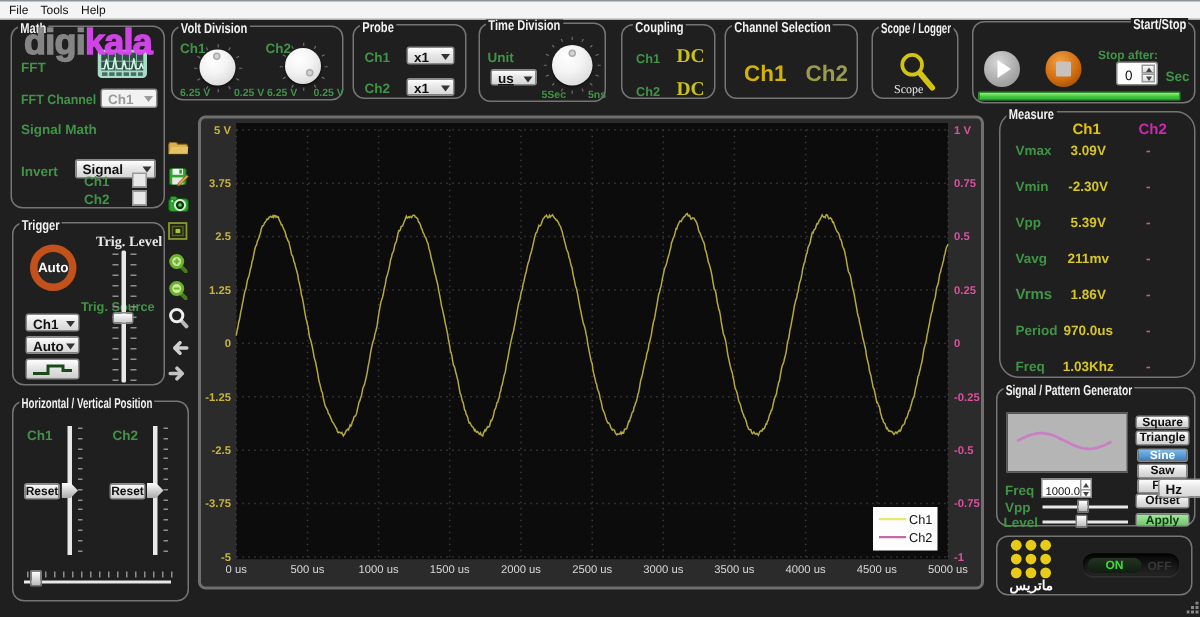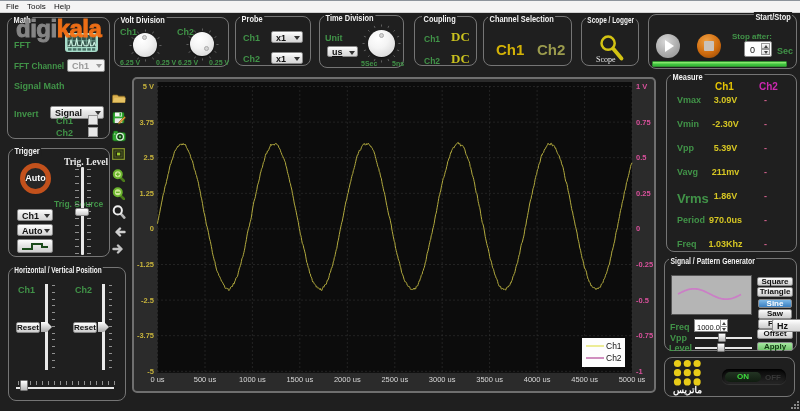--- a/index.html
+++ b/index.html
@@ -58,21 +58,21 @@
       <span class="tx">Signal</span>
       <span class="ar"></span>
     </div>
  <div class="grn" style="left:6px;top:91px;">Invert</div>
  <div class="grn" style="left:48px;top:98px;">Ch1</div>
  <div class="cb" style="left:80px;top:97px;"></div>
  <div class="grn" style="left:48px;top:110px;">Ch2</div>
  <div class="cb" style="left:80px;top:109px;"></div>
 </div>
 
-<div class="abs" style="left:16px;top:16.5px;font-weight:bold;font-size:24px;line-height:24px;letter-spacing:-0.5px;opacity:0.95;-webkit-text-stroke:0.9px currentColor;"><span style="color:#8b8b8b;">digi</span><span style="color:#f97316;">kala</span></div>
+<div class="abs" style="left:16px;top:16.5px;font-weight:bold;font-size:24px;line-height:24px;letter-spacing:-0.5px;opacity:0.95;-webkit-text-stroke:0.9px currentColor;"><span style="color:#8b8b8b;">digi</span><span style="color:#d946ef;">kala</span></div>
 
 <div class="panel" style="left:8px;top:148px;width:102px;height:109px;">
  <span class="ptitle">Trigger</span>
  <div class="abs" style="left:11px;top:14px;width:31px;height:31px;border-radius:50%;border:5px solid #c2511c;background:#262626;color:#fff;font-weight:bold;font-size:9px;text-align:center;line-height:21px;">Auto</div>
  <div class="abs" style="left:55px;top:8px;color:#e8e8e8;font-weight:bold;font-size:9.5px;font-family:'Liberation Serif',serif;">Trig. Level</div>
  <div class="grn" style="left:7px;top:50px;font-size:8.5px;margin-left:38px;">Trig. Source</div>
  <div class="dd" style="left:8px;top:60px;width:36px;height:12px;">
       <span class="tx">Ch1</span>
       <span class="ar"></span>
     </div>
@@ -419,37 +419,37 @@
     <path d="M157.5,223.7 L158.0,220.6 L158.5,218.9 L159.0,215.6 L159.5,213.7 L160.0,211.1 L160.5,207.9 L161.0,206.1 L161.5,202.9 L162.0,200.9 L162.5,198.0 L163.0,195.3 L163.5,193.6 L164.0,192.4 L164.5,189.2 L165.0,186.6 L165.5,185.1 L166.0,184.0 L166.5,181.6 L167.0,179.0 L167.5,177.9 L168.0,174.3 L168.5,173.3 L169.0,170.6 L169.5,168.0 L170.0,165.7 L170.5,164.0 L171.0,163.5 L171.5,161.1 L172.0,160.0 L172.5,158.9 L173.0,157.0 L173.5,155.8 L174.0,153.5 L174.5,151.7 L175.0,150.5 L175.5,150.5 L176.0,149.5 L176.5,148.3 L177.0,147.9 L177.5,147.0 L178.0,146.0 L178.5,146.2 L179.0,145.9 L179.5,144.6 L180.0,144.5 L180.5,144.2 L181.0,144.8 L181.5,144.8 L182.0,143.8 L182.5,144.9 L183.0,143.7 L183.5,143.8 L184.0,144.8 L184.5,144.2 L185.0,144.9 L185.5,144.6 L186.0,146.1 L186.5,147.5 L187.0,148.2 L187.5,149.8 L188.0,149.8 L188.5,151.2 L189.0,152.3 L189.5,153.4 L190.0,154.3 L190.5,156.3 L191.0,158.3 L191.5,159.1 L192.0,160.6 L192.5,160.9 L193.0,163.3 L193.5,165.2 L194.0,167.9 L194.5,169.9 L195.0,170.6 L195.5,172.2 L196.0,174.6 L196.5,175.5 L197.0,177.9 L197.5,179.5 L198.0,181.3 L198.5,183.2 L199.0,186.8 L199.5,188.5 L200.0,190.7 L200.5,193.3 L201.0,196.9 L201.5,198.2 L202.0,200.9 L202.5,203.6 L203.0,207.0 L203.5,209.8 L204.0,212.6 L204.5,214.0 L204.9,216.1 L205.4,218.3 L205.9,221.8 L206.4,225.0 L206.9,226.1 L207.4,227.8 L207.9,230.0 L208.4,232.3 L208.9,235.1 L209.4,238.0 L209.9,239.9 L210.4,241.5 L210.9,244.2 L211.4,246.6 L211.9,249.4 L212.4,252.7 L212.9,254.9 L213.4,256.7 L213.9,258.8 L214.4,260.9 L214.9,261.6 L215.4,264.7 L215.9,266.9 L216.4,269.1 L216.9,270.9 L217.4,271.7 L217.9,272.9 L218.4,273.5 L218.9,275.7 L219.4,276.2 L219.9,277.1 L220.4,278.4 L220.9,279.5 L221.4,281.0 L221.9,281.6 L222.4,282.2 L222.9,283.2 L223.4,284.0 L223.9,285.3 L224.4,285.5 L224.9,287.7 L225.4,288.5 L225.9,288.1 L226.4,288.2 L226.9,288.5 L227.4,288.7 L227.9,288.3 L228.4,289.6 L228.9,290.6 L229.4,289.8 L229.9,289.2 L230.4,287.9 L230.9,286.9 L231.4,286.6 L231.9,286.0 L232.4,286.5 L232.9,284.9 L233.4,283.3 L233.9,284.1 L234.4,283.0 L234.9,281.1 L235.4,280.3 L235.9,278.2 L236.4,277.5 L236.9,277.4 L237.4,276.5 L237.9,274.8 L238.4,272.2 L238.9,270.3 L239.4,267.9 L239.9,267.2 L240.4,265.4 L240.9,264.0 L241.4,261.4 L241.9,258.8 L242.4,257.7 L242.9,256.6 L243.4,254.6 L243.9,252.5 L244.4,250.3 L244.9,247.9 L245.4,244.4 L245.9,242.1 L246.4,239.4 L246.9,236.1 L247.4,233.2 L247.9,231.0 L248.4,228.7 L248.9,227.2 L249.4,225.9 L249.9,222.9 L250.4,221.3 L250.9,219.3 L251.4,217.1 L251.9,213.4 L252.4,210.0 L252.9,207.0 L253.4,204.2 L253.9,201.6 L254.4,200.0 L254.9,198.6 L255.4,196.7 L255.9,193.8 L256.4,191.5 L256.9,189.6 L257.4,185.9 L257.9,184.2 L258.4,182.8 L258.9,180.9 L259.4,178.8 L259.9,176.1 L260.4,173.1 L260.9,171.9 L261.4,169.4 L261.9,168.3 L262.4,167.3 L262.9,164.7 L263.4,162.5 L263.9,161.8 L264.4,160.3 L264.9,157.6 L265.4,155.4 L265.9,153.7 L266.4,153.9 L266.9,153.2 L267.4,151.0 L267.9,150.8 L268.4,150.6 L268.9,149.4 L269.4,147.8 L269.9,147.0 L270.4,145.4 L270.9,144.1 L271.4,145.3 L271.9,145.1 L272.4,144.6 L272.9,145.1 L273.4,144.3 L273.9,144.8 L274.4,145.1 L274.9,143.9 L275.4,143.5 L275.9,143.5 L276.4,143.6 L276.9,144.7 L277.4,144.8 L277.9,145.5 L278.4,145.7 L278.9,147.8 L279.4,148.2 L279.9,149.1 L280.4,150.3 L280.9,152.3 L281.4,152.8 L281.9,154.8 L282.4,155.6 L282.9,156.7 L283.4,158.0 L283.9,158.4 L284.4,160.2 L284.9,161.4 L285.4,162.5 L285.9,165.6 L286.4,166.9 L286.9,169.1 L287.4,171.7 L287.9,173.7 L288.4,175.3 L288.9,177.5 L289.4,179.8 L289.9,182.5 L290.4,183.6 L290.9,186.2 L291.4,188.0 L291.9,190.1 L292.4,193.4 L292.9,195.7 L293.4,198.2 L293.9,201.1 L294.4,204.1 L294.9,205.9 L295.4,208.3 L295.9,210.5 L296.4,212.9 L296.9,215.7 L297.4,217.9 L297.9,220.3 L298.4,222.7 L298.9,226.1 L299.4,228.5 L299.9,231.4 L300.3,234.2 L300.8,235.3 L301.3,237.6 L301.8,240.8 L302.3,243.4 L302.8,244.2 L303.3,245.7 L303.8,248.2 L304.3,249.8 L304.8,251.9 L305.3,253.7 L305.8,256.9 L306.3,259.8 L306.8,262.5 L307.3,263.2 L307.8,265.6 L308.3,267.6 L308.8,268.4 L309.3,271.1 L309.8,273.5 L310.3,273.9 L310.8,276.3 L311.3,277.1 L311.8,278.3 L312.3,280.6 L312.8,282.0 L313.3,281.8 L313.8,282.7 L314.3,283.8 L314.8,284.4 L315.3,284.7 L315.8,285.5 L316.3,287.1 L316.8,286.6 L317.3,287.7 L317.8,288.2 L318.3,287.7 L318.8,288.2 L319.3,289.1 L319.8,289.4 L320.3,288.5 L320.8,290.0 L321.3,290.2 L321.8,290.6 L322.3,288.8 L322.8,287.8 L323.3,286.6 L323.8,287.2 L324.3,286.1 L324.8,284.8 L325.3,284.3 L325.8,284.7 L326.3,284.2 L326.8,282.2 L327.3,280.3 L327.8,280.4 L328.3,279.0 L328.8,277.9 L329.3,275.3 L329.8,273.1 L330.3,272.5 L330.8,270.9 L331.3,268.4 L331.8,268.1 L332.3,266.4 L332.8,265.0 L333.3,261.8 L333.8,260.8 L334.3,257.6 L334.8,256.6 L335.3,254.2 L335.8,251.6 L336.3,249.6 L336.8,248.4 L337.3,245.2 L337.8,242.0 L338.3,240.1 L338.8,237.4 L339.3,234.5 L339.8,231.9 L340.3,229.2 L340.8,226.9 L341.3,224.7 L341.8,222.4 L342.3,221.0 L342.8,218.1 L343.3,215.9 L343.8,212.8 L344.3,210.4 L344.8,207.2 L345.3,204.9 L345.8,202.0 L346.3,200.9 L346.8,198.8 L347.3,195.8 L347.8,193.7 L348.3,192.5 L348.8,189.0 L349.3,187.6 L349.8,185.0 L350.3,182.8 L350.8,181.3 L351.3,178.6 L351.8,176.4 L352.3,174.7 L352.8,173.6 L353.3,170.7 L353.8,169.4 L354.3,167.6 L354.8,165.7 L355.3,163.4 L355.8,161.3 L356.3,158.8 L356.8,156.9 L357.3,155.2 L357.8,155.1 L358.3,153.4 L358.8,151.8 L359.3,150.2 L359.8,150.6 L360.3,150.4 L360.8,149.5 L361.3,147.8 L361.8,146.5 L362.3,145.6 L362.8,145.2 L363.3,144.2 L363.8,144.1 L364.3,143.5 L364.8,144.6 L365.3,145.2 L365.8,144.6 L366.3,143.6 L366.8,144.8 L367.3,144.0 L367.8,143.9 L368.3,143.2 L368.8,143.9 L369.3,144.7 L369.8,145.6 L370.3,145.7 L370.8,146.8 L371.3,146.7 L371.8,147.7 L372.3,148.3 L372.8,149.8 L373.3,150.4 L373.8,151.3 L374.3,153.0 L374.8,154.4 L375.3,156.6 L375.8,158.4 L376.3,160.6 L376.8,162.4 L377.3,164.3 L377.8,166.5 L378.3,167.5 L378.8,168.7 L379.3,171.7 L379.8,172.5 L380.3,175.1 L380.8,177.3 L381.3,178.2 L381.8,181.4 L382.3,184.3 L382.8,186.3 L383.3,188.7 L383.8,191.2 L384.3,192.2 L384.8,194.7 L385.3,197.1 L385.8,200.2 L386.3,203.0 L386.8,205.6 L387.3,207.7 L387.8,210.6 L388.3,212.9 L388.8,215.3 L389.3,216.7 L389.8,218.1 L390.3,220.3 L390.8,223.1 L391.3,225.1 L391.8,229.0 L392.3,231.6 L392.8,234.2 L393.3,236.8 L393.8,239.3 L394.3,241.4 L394.8,242.5 L395.2,245.8 L395.7,248.6 L396.2,250.5 L396.7,252.6 L397.2,255.0 L397.7,255.9 L398.2,258.8 L398.7,260.2 L399.2,261.4 L399.7,263.3 L400.2,266.2 L400.7,267.4 L401.2,270.0 L401.7,272.7 L402.2,273.7 L402.7,274.8 L403.2,276.1 L403.7,278.0 L404.2,279.7 L404.7,280.8 L405.2,282.0 L405.7,281.9 L406.2,282.4 L406.7,283.3 L407.2,285.2 L407.7,285.6 L408.2,286.7 L408.7,286.3 L409.2,286.4 L409.7,287.1 L410.2,288.5 L410.7,289.4 L411.2,289.9 L411.7,289.3 L412.2,289.5 L412.7,289.4 L413.2,289.3 L413.7,288.3 L414.2,289.3 L414.7,288.1 L415.2,288.9 L415.7,288.9 L416.2,286.6 L416.7,286.0 L417.2,286.0 L417.7,285.9 L418.2,284.3 L418.7,282.5 L419.2,280.8 L419.7,280.9 L420.2,278.8 L420.7,277.8 L421.2,275.6 L421.7,274.6 L422.2,274.2 L422.7,271.4 L423.2,270.7 L423.7,268.7 L424.2,267.7 L424.7,265.8 L425.2,262.9 L425.7,261.8 L426.2,259.4 L426.7,256.1 L427.2,253.3 L427.7,251.9 L428.2,250.0 L428.7,247.6 L429.2,244.9 L429.7,242.8 L430.2,240.5 L430.7,239.3 L431.2,235.8 L431.7,234.3 L432.2,232.7 L432.7,229.0 L433.2,227.7 L433.7,225.4 L434.2,223.4 L434.7,219.9 L435.2,217.0 L435.7,214.3 L436.2,213.1 L436.7,210.4 L437.2,207.3 L437.7,204.6 L438.2,201.7 L438.7,198.6 L439.2,195.9 L439.7,194.9 L440.2,192.2 L440.7,191.0 L441.2,187.9 L441.7,185.2 L442.2,183.3 L442.7,180.5 L443.2,178.5 L443.7,177.7 L444.2,176.2 L444.7,174.4 L445.2,172.1 L445.7,170.6 L446.2,169.1 L446.7,166.6 L447.2,164.9 L447.7,161.7 L448.2,160.8 L448.7,159.0 L449.2,158.0 L449.7,156.7 L450.2,154.6 L450.7,152.4 L451.2,152.6 L451.7,150.5 L452.2,149.6 L452.7,148.5 L453.2,147.4 L453.7,147.5 L454.2,147.7 L454.7,146.1 L455.2,145.8 L455.7,144.7 L456.2,144.5 L456.7,144.0 L457.2,143.1 L457.7,142.6 L458.2,142.4 L458.7,143.9 L459.2,144.0 L459.7,143.5 L460.2,144.9 L460.7,146.1 L461.2,145.8 L461.7,145.2 L462.2,145.3 L462.7,145.5 L463.2,146.6 L463.7,147.0 L464.2,148.1 L464.7,149.2 L465.2,151.0 L465.7,153.3 L466.2,154.8 L466.7,155.5 L467.2,156.6 L467.7,158.1 L468.2,159.3 L468.7,160.7 L469.2,161.6 L469.7,163.3 L470.2,166.7 L470.7,167.5 L471.2,169.7 L471.7,172.0 L472.2,174.8 L472.7,175.8 L473.2,177.4 L473.7,179.3 L474.2,181.6 L474.7,184.0 L475.2,187.5 L475.7,190.2 L476.2,192.9 L476.7,193.5 L477.2,194.9 L477.7,198.3 L478.2,201.7 L478.7,203.7 L479.2,206.2 L479.7,207.4 L480.2,210.0 L480.7,213.8 L481.2,216.7 L481.7,219.5 L482.2,222.4 L482.7,223.6 L483.2,225.0 L483.7,227.0 L484.2,230.0 L484.7,233.0 L485.2,236.4 L485.7,238.8 L486.2,241.0 L486.7,243.5 L487.2,245.3 L487.7,247.4 L488.2,248.5 L488.7,251.7 L489.2,253.2 L489.6,256.4 L490.1,258.5 L490.6,259.8 L491.1,261.0 L491.6,262.8 L492.1,265.4 L492.6,267.7 L493.1,268.5 L493.6,269.6 L494.1,271.8 L494.6,273.9 L495.1,275.2 L495.6,276.2 L496.1,278.1 L496.6,278.5 L497.1,279.8 L497.6,281.3 L498.1,283.7 L498.6,284.7 L499.1,286.2 L499.6,286.4 L500.1,286.3 L500.6,286.5 L501.1,288.4 L501.6,289.1 L502.1,288.7 L502.6,288.0 L503.1,288.7 L503.6,289.5 L504.1,289.4 L504.6,288.9 L505.1,289.5 L505.6,290.2 L506.1,289.0 L506.6,287.6 L507.1,287.3 L507.6,287.1 L508.1,287.2 L508.6,285.9 L509.1,286.1 L509.6,285.6 L510.1,284.4 L510.6,282.6 L511.1,282.8 L511.6,280.8 L512.1,280.3 L512.6,278.1 L513.1,276.2 L513.6,275.7 L514.1,273.7 L514.6,273.3 L515.1,271.3 L515.6,268.7 L516.1,266.5 L516.6,264.9 L517.1,263.7 L517.6,262.8 L518.1,259.6 L518.6,257.4 L519.1,254.9 L519.6,254.2 L520.1,250.9 L520.6,248.0 L521.1,245.3 L521.6,243.5 L522.1,242.6 L522.6,241.0 L523.1,238.7 L523.6,236.9 L524.1,234.7 L524.6,231.1 L525.1,227.7 L525.6,226.3 L526.1,224.0 L526.6,220.1 L527.1,218.2 L527.6,215.4 L528.1,212.7 L528.6,210.1 L529.1,207.1 L529.6,204.0 L530.1,201.9 L530.6,199.7 L531.1,198.8 L531.6,195.4 L532.1,194.3 L532.6,191.0 L533.1,188.5 L533.6,187.2 L534.1,185.4 L534.6,182.6 L535.1,179.3 L535.6,177.5 L536.1,175.3 L536.6,174.5 L537.1,171.5 L537.6,169.4 L538.1,168.6 L538.6,165.5 L539.1,163.9 L539.6,163.1 L540.1,161.9 L540.6,159.0 L541.1,156.7 L541.6,154.9 L542.1,155.2 L542.6,153.4 L543.1,152.9 L543.6,152.5 L544.1,150.6 L544.6,149.1 L545.1,149.3 L545.6,148.4 L546.1,146.8 L546.6,146.6 L547.1,145.4 L547.6,144.5 L548.1,143.3 L548.6,144.1 L549.1,144.8 L549.6,144.6 L550.1,145.1 L550.6,143.5 L551.1,143.1 L551.6,143.5 L552.1,145.0 L552.6,145.9 L553.1,145.5 L553.6,145.2 L554.1,145.7 L554.6,146.5 L555.1,148.2 L555.6,148.0 L556.1,149.6 L556.6,150.9 L557.1,152.3 L557.6,153.5 L558.1,154.4 L558.6,154.9 L559.1,155.8 L559.6,157.0 L560.1,159.3 L560.6,159.8 L561.1,161.1 L561.6,163.8 L562.1,165.0 L562.6,166.1 L563.1,167.5 L563.6,170.3 L564.1,172.3 L564.6,175.7 L565.1,178.4 L565.6,181.0 L566.1,181.9 L566.6,183.0 L567.1,184.6 L567.6,187.5 L568.1,190.6 L568.6,192.7 L569.1,194.5 L569.6,197.0 L570.1,199.9 L570.6,202.8 L571.1,205.6 L571.6,208.5 L572.1,210.8 L572.6,212.0 L573.1,215.3 L573.6,217.1 L574.1,219.8 L574.6,221.9 L575.1,225.0 L575.6,226.7 L576.1,228.8 L576.6,231.0 L577.1,233.1 L577.6,236.9 L578.1,239.4 L578.6,241.3 L579.1,243.5 L579.6,247.0 L580.1,248.9 L580.6,250.3 L581.1,253.3 L581.6,255.6 L582.1,258.4 L582.6,259.0 L583.1,261.0 L583.6,263.7 L584.1,266.0 L584.5,268.3 L585.0,268.3 L585.5,269.7 L586.0,270.7 L586.5,272.2 L587.0,275.3 L587.5,276.8 L588.0,279.0 L588.5,279.5 L589.0,281.4 L589.5,282.0 L590.0,282.4 L590.5,284.1 L591.0,285.8 L591.5,285.3 L592.0,286.4 L592.5,287.3 L593.0,287.1 L593.5,287.6 L594.0,287.5 L594.5,287.7 L595.0,288.0 L595.5,289.0 L596.0,289.6 L596.5,289.0 L597.0,288.1 L597.5,288.2 L598.0,288.9 L598.5,288.0 L599.0,287.6 L599.5,286.9 L600.0,287.5 L600.5,286.9 L601.0,285.2 L601.5,283.9 L602.0,283.4 L602.5,283.0 L603.0,282.5 L603.5,280.4 L604.0,278.9 L604.5,278.6 L605.0,277.2 L605.5,275.4 L606.0,273.8 L606.5,273.6 L607.0,271.4 L607.5,269.9 L608.0,267.8 L608.5,266.0 L609.0,265.1 L609.5,264.0 L610.0,261.1 L610.5,258.2 L611.0,256.8 L611.5,253.9 L612.0,250.9 L612.5,250.2 L613.0,247.8 L613.5,246.2 L614.0,243.4 L614.5,241.9 L615.0,239.0 L615.5,235.7 L616.0,232.5 L616.5,230.8 L617.0,228.9 L617.5,227.4 L618.0,223.6 L618.5,221.6 L619.0,218.8 L619.5,216.5 L620.0,213.3 L620.5,210.7 L621.0,208.7 L621.5,207.4 L622.0,203.7 L622.5,201.5 L623.0,199.9 L623.5,198.3 L624.0,194.6 L624.5,191.4 L625.0,190.4 L625.5,188.9 L626.0,186.0 L626.5,182.5 L627.0,181.5 L627.5,178.9 L628.0,177.6 L628.5,175.4 L629.0,173.8 L629.5,170.6 L630.0,169.3 L630.5,166.6 L631.0,164.8 L631.5,164.0 L632.0,162.8" stroke="#b2aa3e" stroke-width="1" fill="none" transform="translate(-132,-77)"></path>
     <rect x="450" y="261" width="43" height="29" fill="#fdfdfd"></rect>
     <line x1="454" y1="269" x2="472" y2="269" stroke="#e6e673" stroke-width="1.5"></line>
     <line x1="454" y1="281" x2="472" y2="281" stroke="#c06aaa" stroke-width="1.5"></line>
     <g font-family="Liberation Sans,sans-serif" font-size="8.5" fill="#111">
       <text x="474" y="272">Ch1</text>
       <text x="474" y="284">Ch2</text>
     </g>
   </svg>
 
-<div class="panel" style="left:666px;top:74px;width:131px;height:178px;">
+<div class="panel" style="left:666px;top:74px;width:131px;height:178px;border-radius:13px;">
  <span class="ptitle">Measure</span>
  <div class="abs" style="left:48px;top:6px;color:#e3c304;font-weight:bold;font-size:10px;">Ch1</div>
  <div class="abs" style="left:92px;top:6px;color:#cc28b0;font-weight:bold;font-size:10px;">Ch2</div>
  <div class="grn" style="left:10px;top:20px;font-size:9px;">Vmax</div>
     <div class="abs" style="left:36px;top:20px;width:45px;text-align:center;color:#d6c623;font-weight:bold;font-size:9px;">3.09V</div>
     <div class="abs" style="left:97px;top:20px;color:#cc5f8a;font-weight:bold;font-size:9px;">-</div>
     <div class="grn" style="left:10px;top:44px;font-size:9px;">Vmin</div>
     <div class="abs" style="left:36px;top:44px;width:45px;text-align:center;color:#d6c623;font-weight:bold;font-size:9px;">-2.30V</div>
     <div class="abs" style="left:97px;top:44px;color:#cc5f8a;font-weight:bold;font-size:9px;">-</div>
     <div class="grn" style="left:10px;top:68px;font-size:9px;">Vpp</div>
     <div class="abs" style="left:36px;top:68px;width:45px;text-align:center;color:#d6c623;font-weight:bold;font-size:9px;">5.39V</div>
     <div class="abs" style="left:97px;top:68px;color:#cc5f8a;font-weight:bold;font-size:9px;">-</div>
     <div class="grn" style="left:10px;top:92px;font-size:9px;">Vavg</div>
     <div class="abs" style="left:36px;top:92px;width:45px;text-align:center;color:#d6c623;font-weight:bold;font-size:9px;">211mv</div>
     <div class="abs" style="left:97px;top:92px;color:#cc5f8a;font-weight:bold;font-size:9px;">-</div>
-    <div class="grn" style="left:10px;top:116px;font-size:13px;">Vrms</div>
+    <div class="grn" style="left:10px;top:116px;font-size:10px;">Vrms</div>
     <div class="abs" style="left:36px;top:116px;width:45px;text-align:center;color:#d6c623;font-weight:bold;font-size:9px;">1.86V</div>
     <div class="abs" style="left:97px;top:116px;color:#cc5f8a;font-weight:bold;font-size:9px;">-</div>
     <div class="grn" style="left:10px;top:140px;font-size:9px;">Period</div>
     <div class="abs" style="left:36px;top:140px;width:45px;text-align:center;color:#d6c623;font-weight:bold;font-size:9px;">970.0us</div>
     <div class="abs" style="left:97px;top:140px;color:#cc5f8a;font-weight:bold;font-size:9px;">-</div>
     <div class="grn" style="left:10px;top:164px;font-size:9px;">Freq</div>
     <div class="abs" style="left:36px;top:164px;width:45px;text-align:center;color:#d6c623;font-weight:bold;font-size:9px;">1.03Khz</div>
     <div class="abs" style="left:97px;top:164px;color:#cc5f8a;font-weight:bold;font-size:9px;">-</div>
 </div>
 

